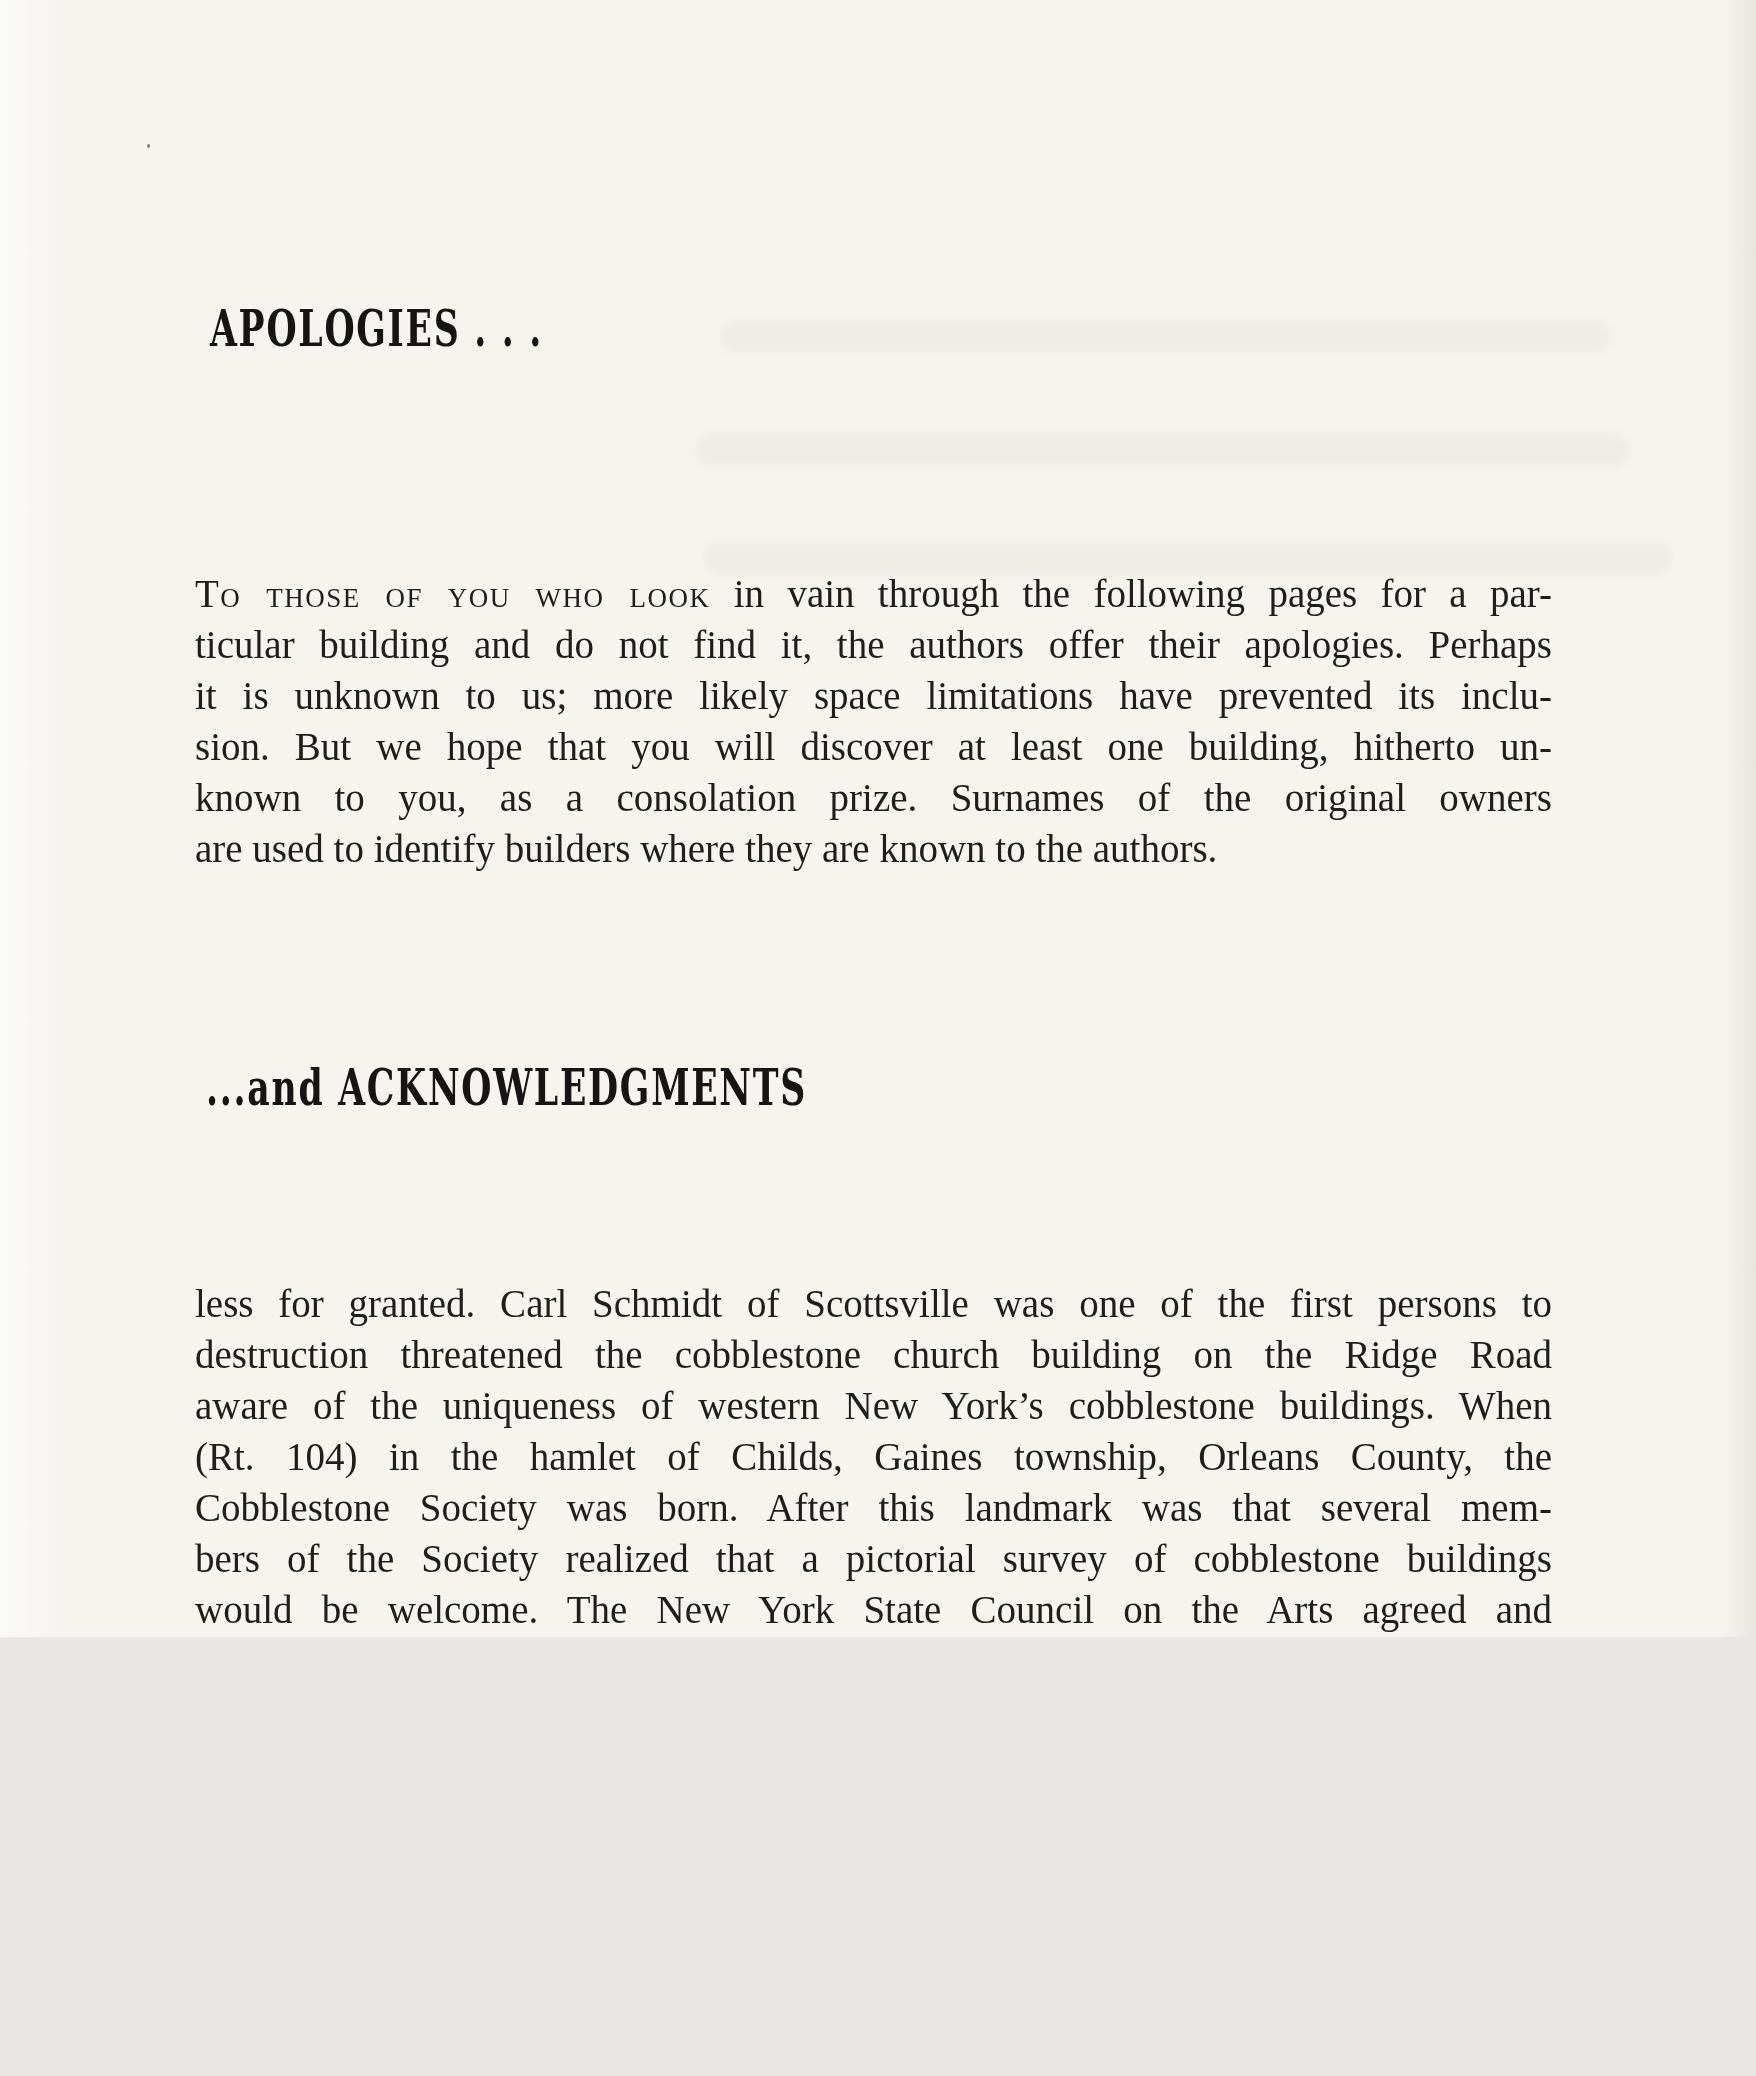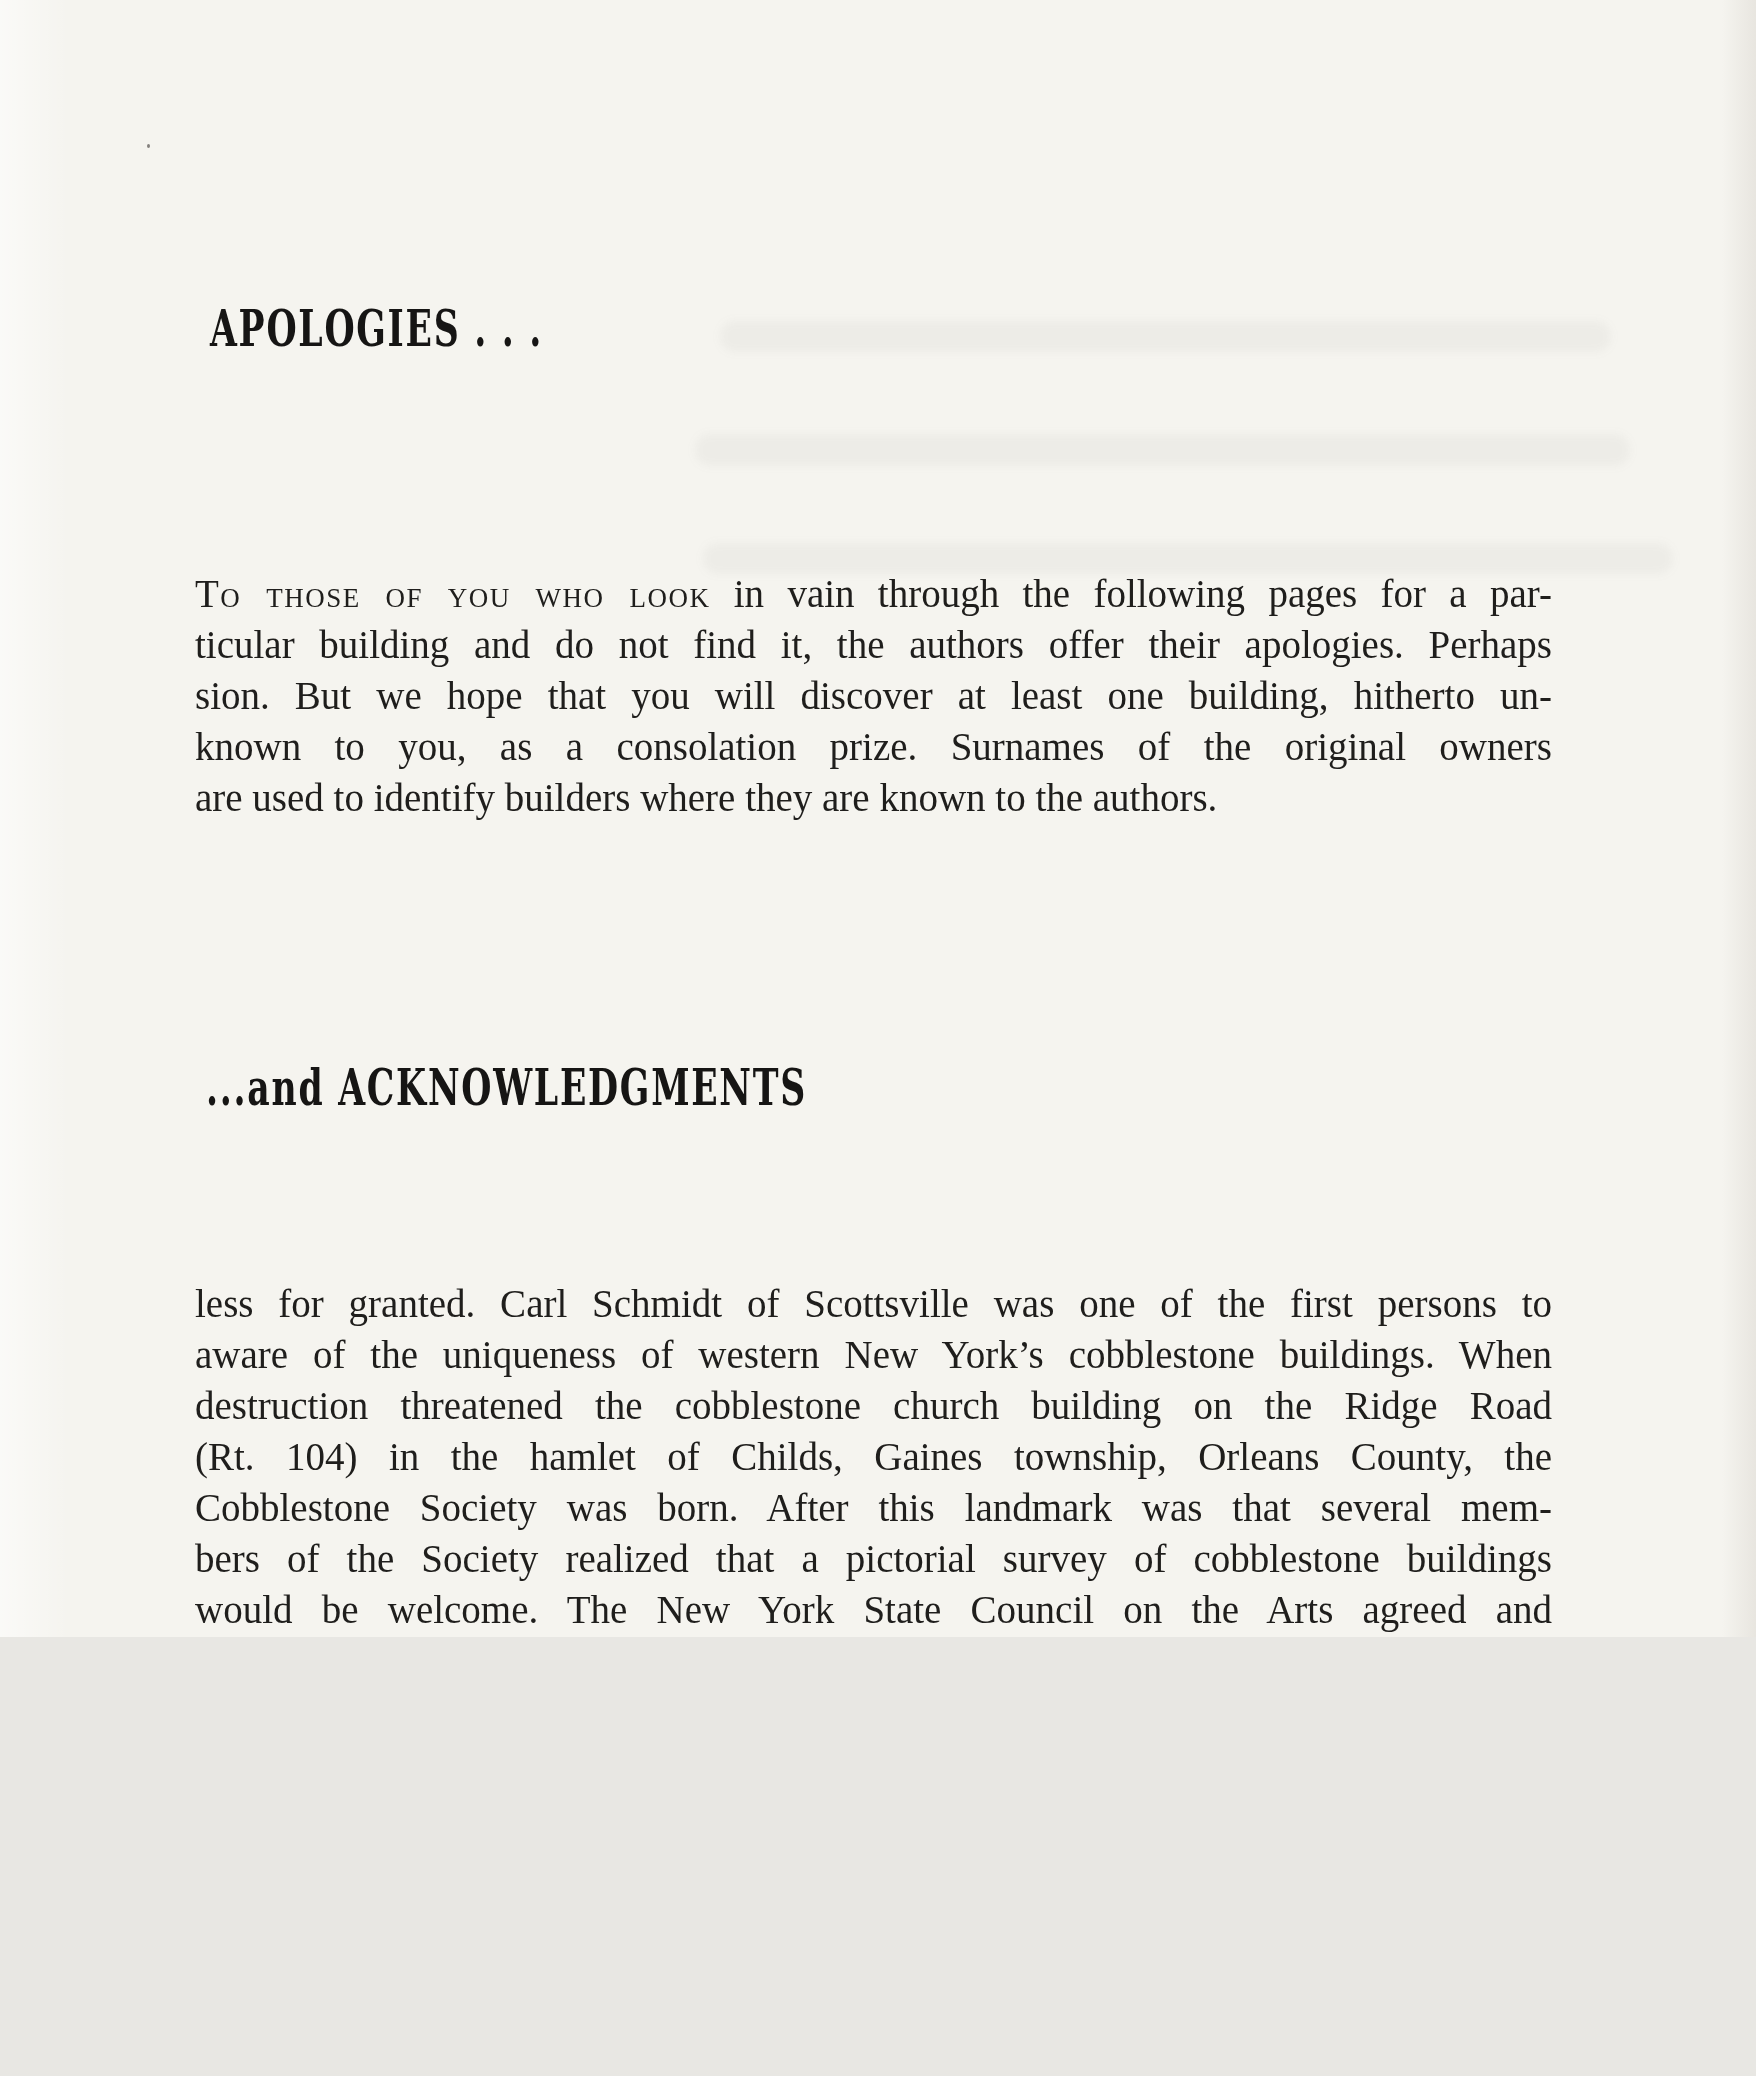--- a/index.html
+++ b/index.html
@@ -82,31 +82,32 @@
   <div class="ghost g2"></div>
   <div class="ghost g3"></div>
 
   <div class="speck"></div>
 
   <div class="heading h1">APOLOGIES . . .</div>
 
   <div class="para para1">
       <div class="line"><span class="leadin">To those of you who look</span> in vain through the following pages for a par-</div>
       <div class="line">ticular building and do not find it, the authors offer their apologies. Perhaps</div>
+      <div class="line">it is unknown to us; more likely space limitations have prevented its inclu-</div>
       <div class="line">sion. But we hope that you will discover at least one building, hitherto un-</div>
       <div class="line">known to you, as a consolation prize. Surnames of the original owners</div>
       <div class="line para-last">are used to identify builders where they are known to the authors.</div>
     </div>
 
   <div class="heading h2">...and ACKNOWLEDGMENTS</div>
 
   <div class="para para2">
       <div class="line">less for granted. Carl Schmidt of Scottsville was one of the first persons to</div>
+      <div class="line">destruction threatened the cobblestone church building on the Ridge Road</div>
       <div class="line">aware of the uniqueness of western New York’s cobblestone buildings. When</div>
-      <div class="line">destruction threatened the cobblestone church building on the Ridge Road</div>
       <div class="line">(Rt. 104) in the hamlet of Childs, Gaines township, Orleans County, the</div>
       <div class="line">Cobblestone Society was born. After this landmark was that several mem-</div>
       <div class="line">bers of the Society realized that a pictorial survey of cobblestone buildings</div>
       <div class="line">would be welcome. The New York State Council on the Arts agreed and</div>
       <div class="line para-last">generously funded its preparation.</div>
     </div>
 
 </div>
 
 

